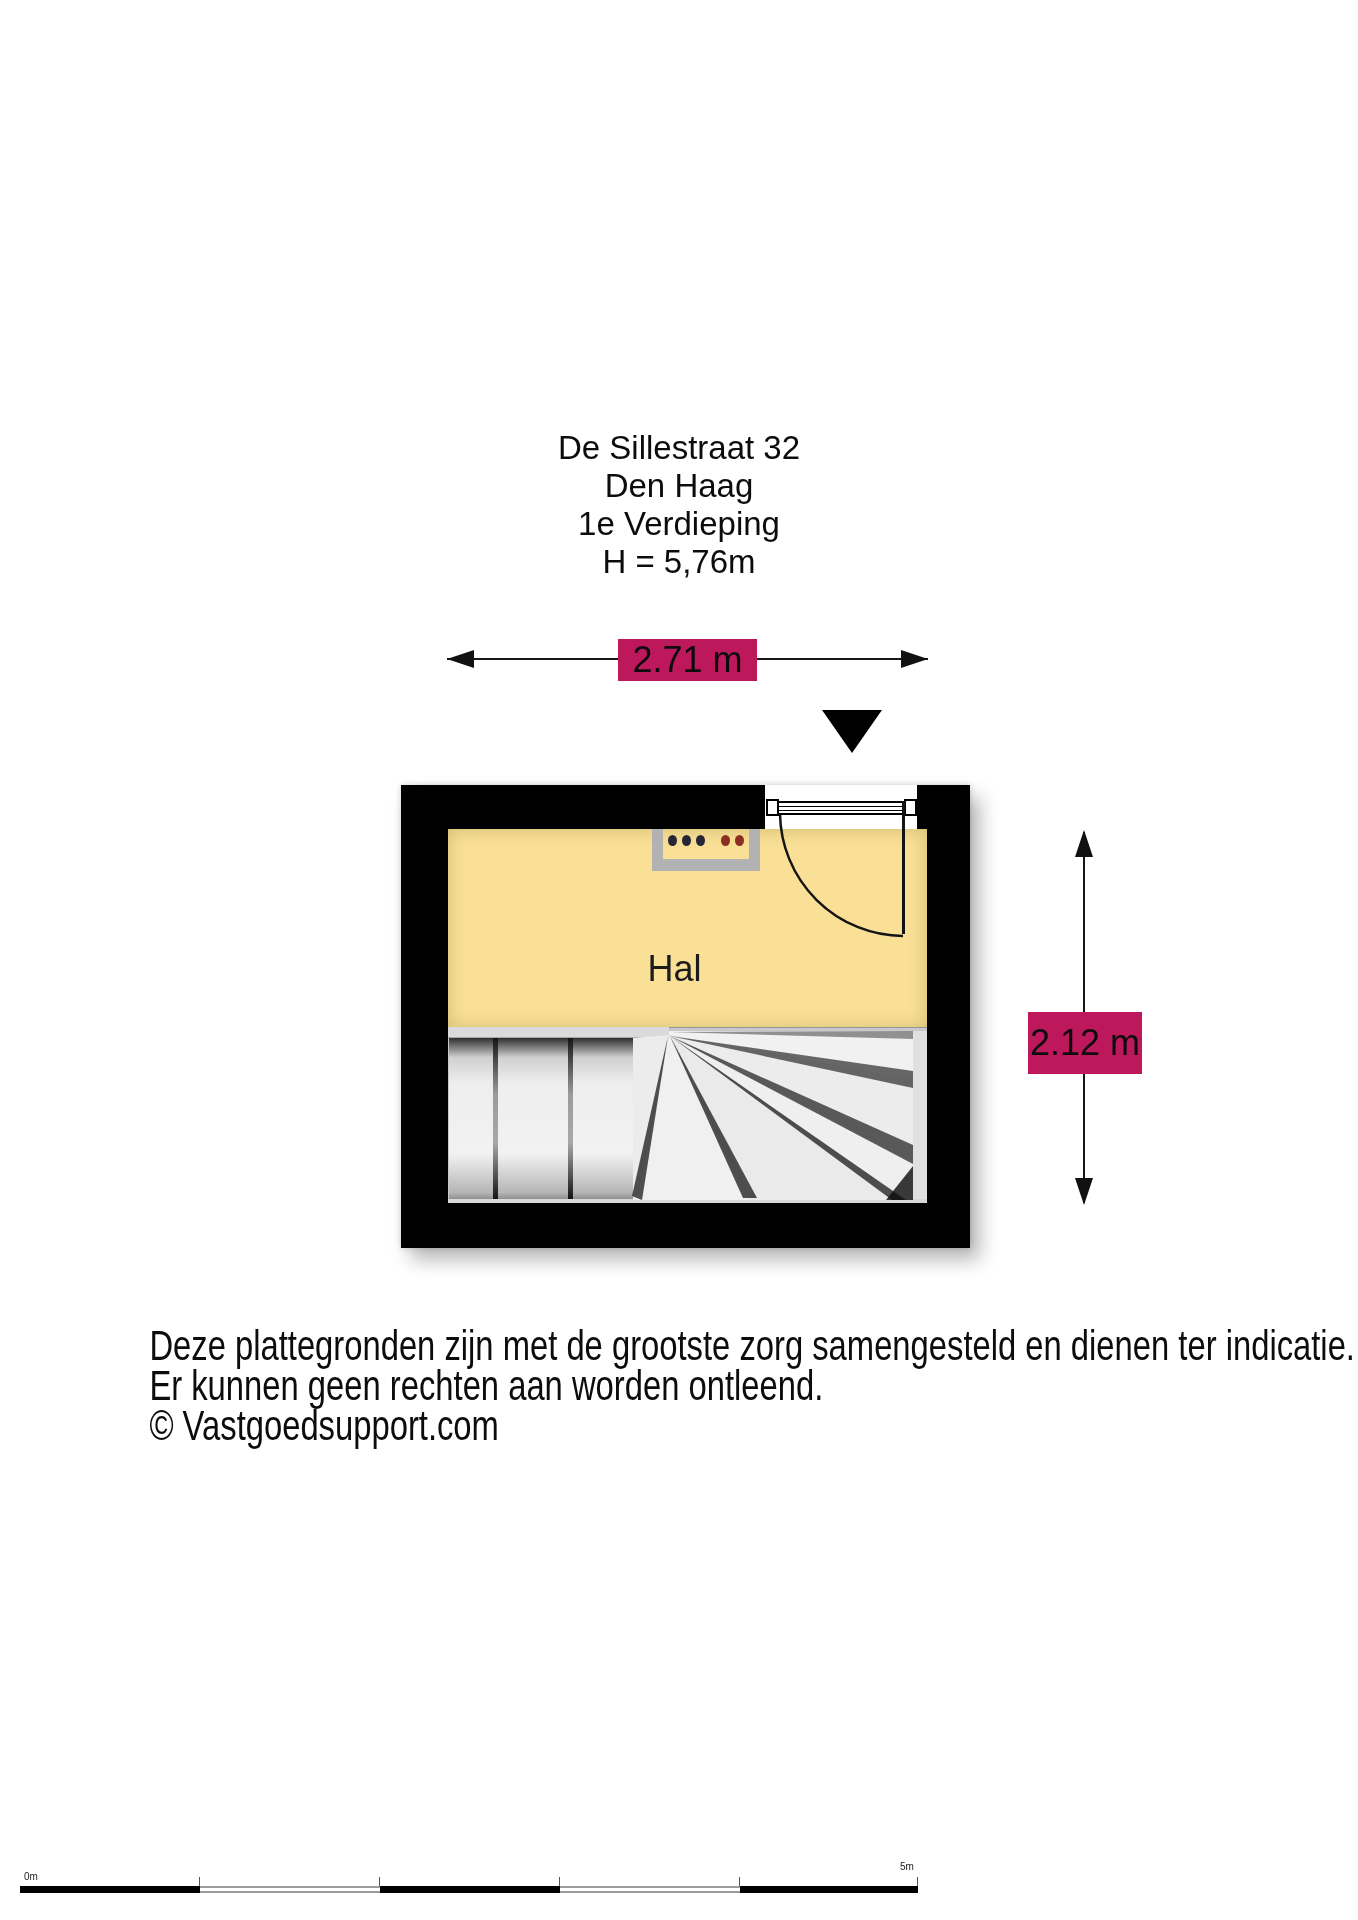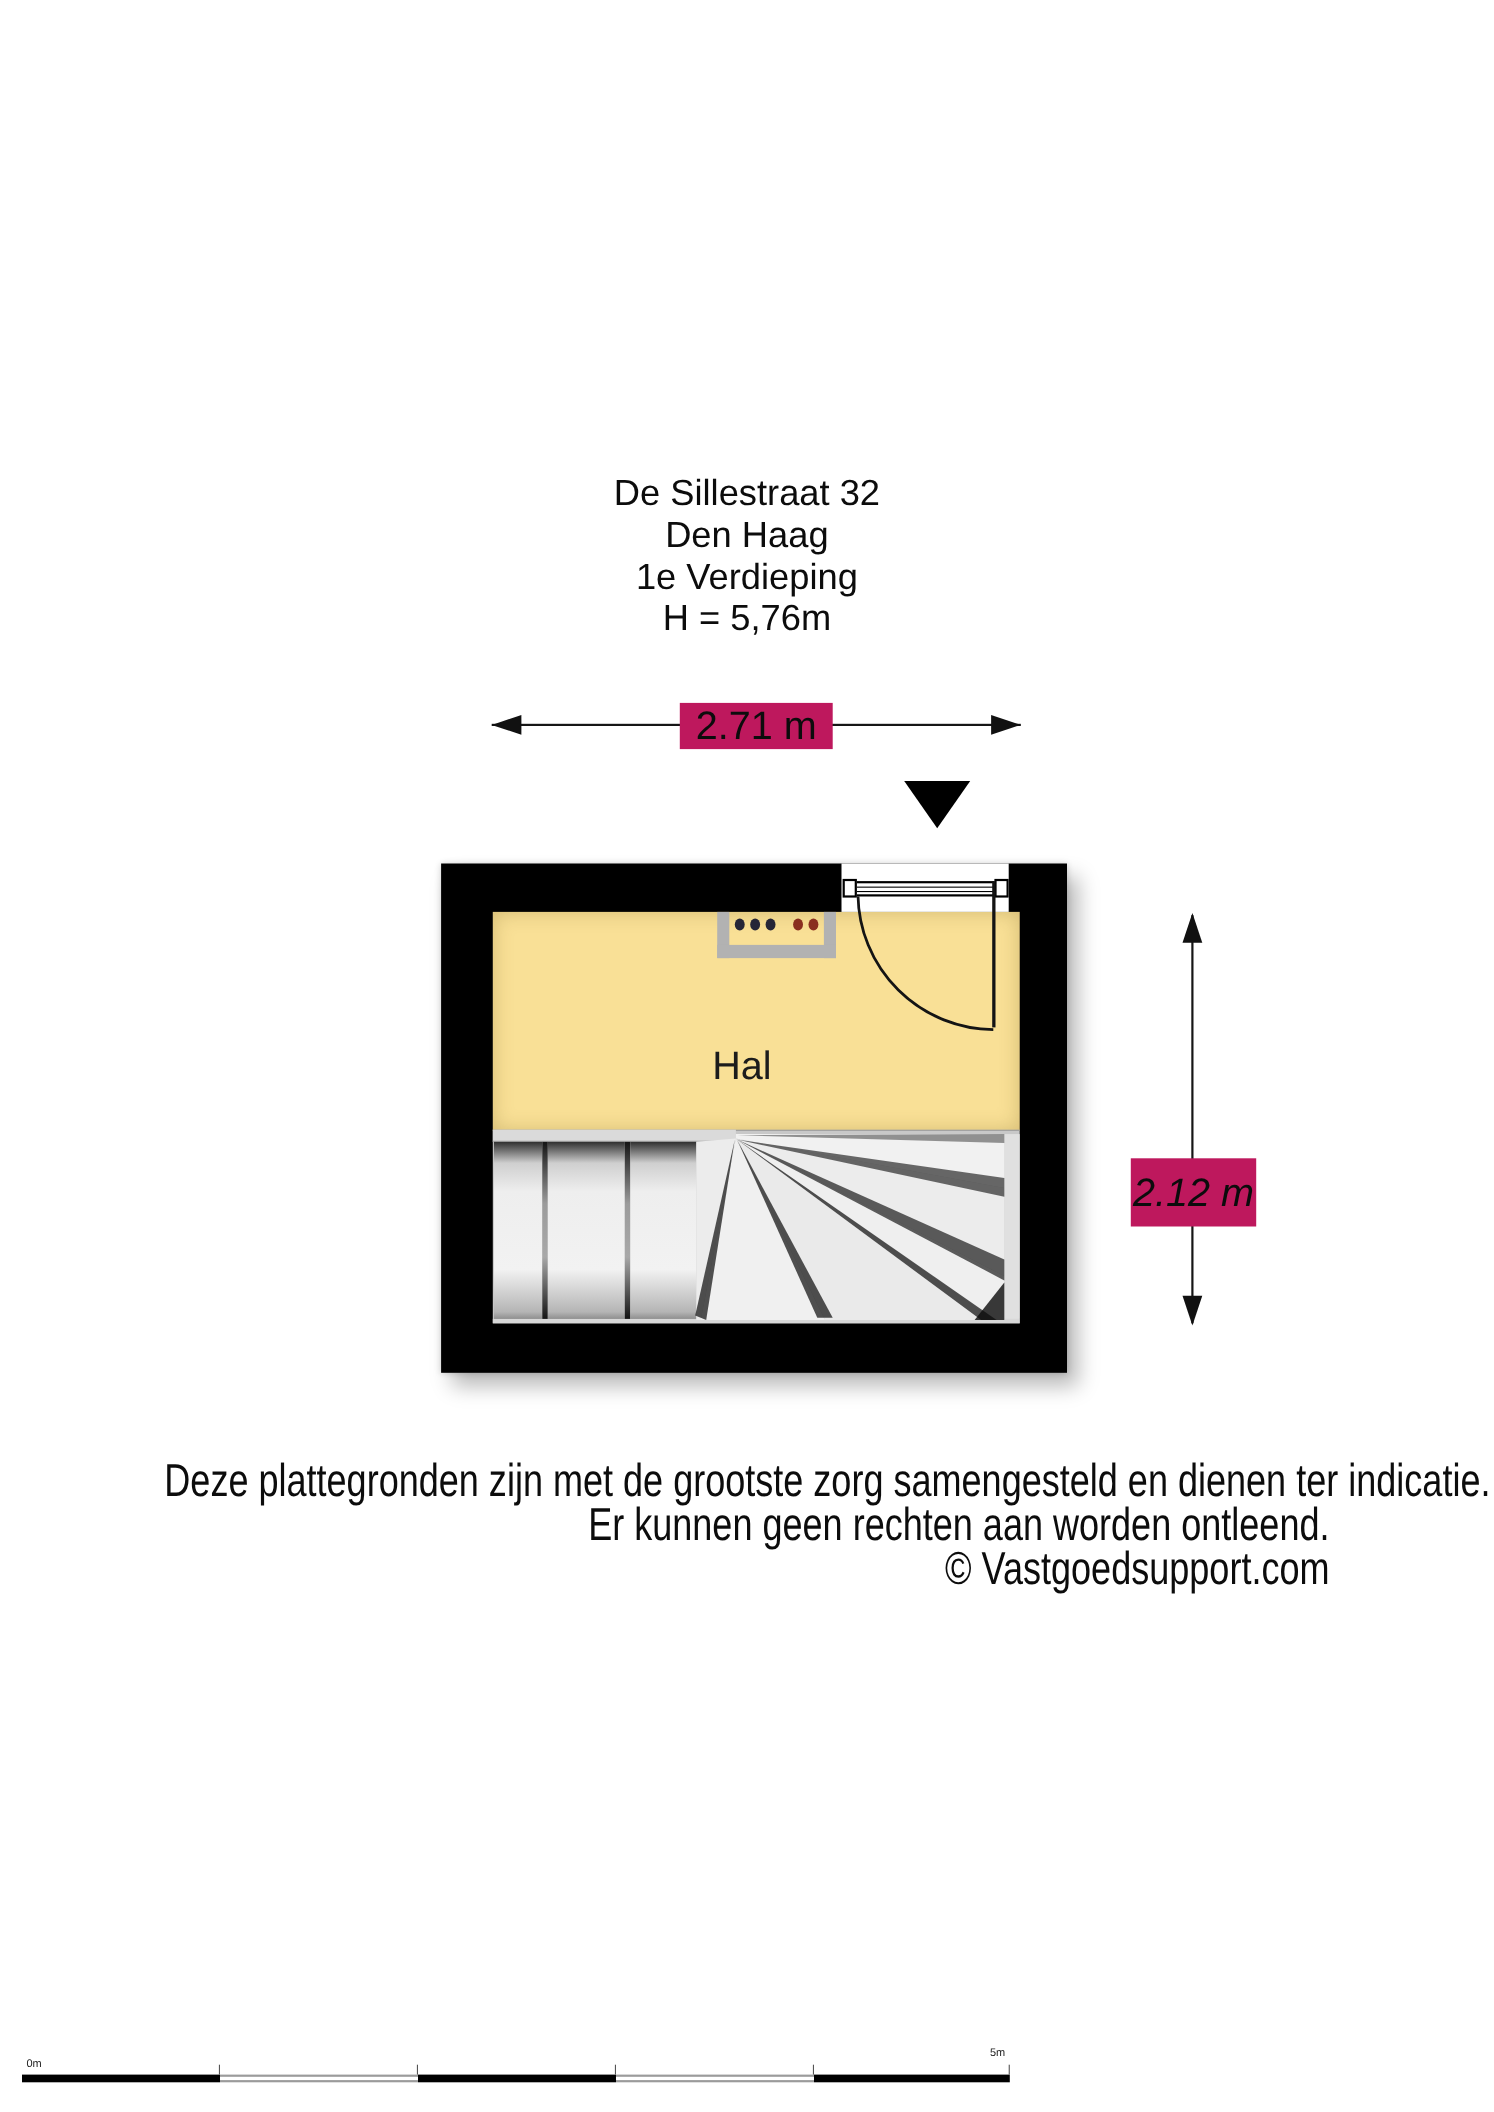--- a/index.html
+++ b/index.html
@@ -60,21 +60,21 @@
   .door-leaf{position:absolute;left:902px;top:801px;width:3px;height:133px;background:#141414;z-index:5;}
 
   
   .radiator{position:absolute;left:652px;top:829px;width:108px;height:42px;z-index:5;}
   .rad-bar{position:absolute;background:#b2b2b2;}
   .rad-dot{position:absolute;width:9px;height:11px;border-radius:50%;}
   .rad-dot-dark{background:#262637;}
   .rad-dot-red{background:#8a2f20;}
 
   
-  .footer-block{position:absolute;top:1326px;left:0;width:100%;text-align:right;
+  .footer-block{position:absolute;top:1326px;left:0;width:100%;text-align:left;
     font-size:42px;line-height:40px;color:#0c0c0c;z-index:6;}
   .footer-block div{transform:scaleX(0.78);transform-origin:center;white-space:nowrap;}
 
   
   .scalebar{position:absolute;left:20px;top:1886px;width:898px;height:7px;z-index:6;}
   .sb-seg{position:absolute;top:0;height:7px;box-sizing:border-box;}
   .sb-black{background:#000;}
   .sb-gray{background:#fff;border-top:2px solid #9b9b9b;border-bottom:2px solid #9b9b9b;}
   .sb-tick{position:absolute;top:-9px;width:1px;height:9px;background:#555;}
   .sb-label{position:absolute;font-size:10px;color:#222;z-index:6;}
@@ -94,21 +94,21 @@
   <div class="dim-line-h" style="left:447px;top:658px;width:481px;"></div>
   <div class="ah ah-left" style="left:447px;top:650px;"></div>
   <div class="ah ah-right" style="left:901px;top:650px;"></div>
   <div class="dim-label-wrap dim-label-h" style="left:447px;top:639px;width:481px;">
     <span>2.71 m</span>
   </div>
 
   <div class="dim-line-v" style="left:1083px;top:832px;height:371px;"></div>
   <div class="ah ah-up" style="left:1075px;top:830px;"></div>
   <div class="ah ah-down" style="left:1075px;top:1178px;"></div>
-  <div class="dim-label-wrap dim-label-v" style="left:1026px;top:1053px;width:118px;font-style:italic;">
+  <div class="dim-label-wrap dim-label-v" style="left:1026px;top:1012px;width:118px;">
     <span>2.12 m</span>
   </div>
 
   <div class="entry-triangle"></div>
 
   <div class="wall-rect"></div>
 
   <div class="room-floor"></div>
   <div class="room-label">Hal</div>
 

